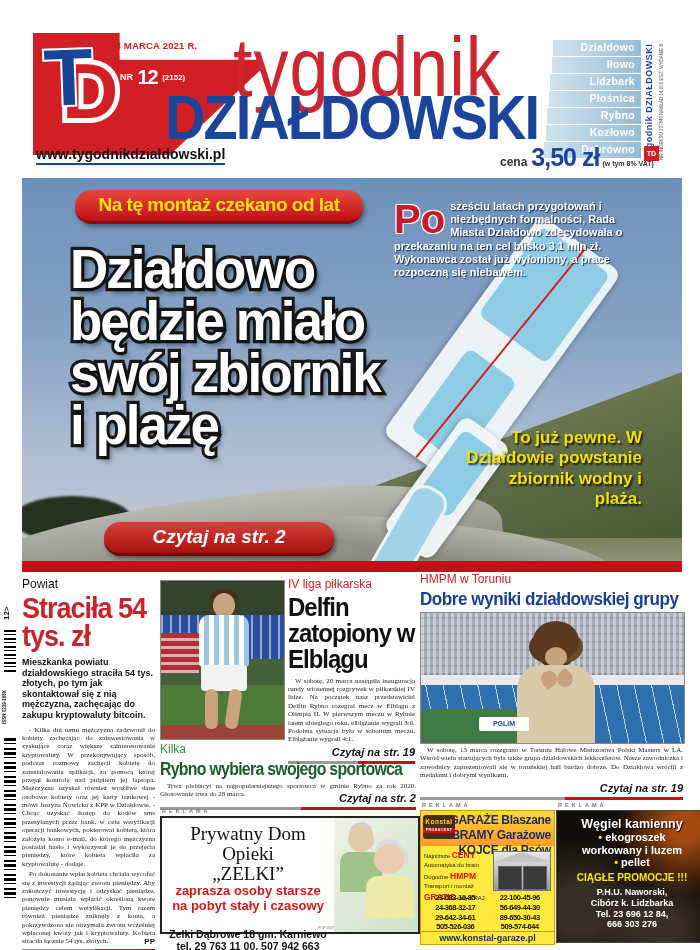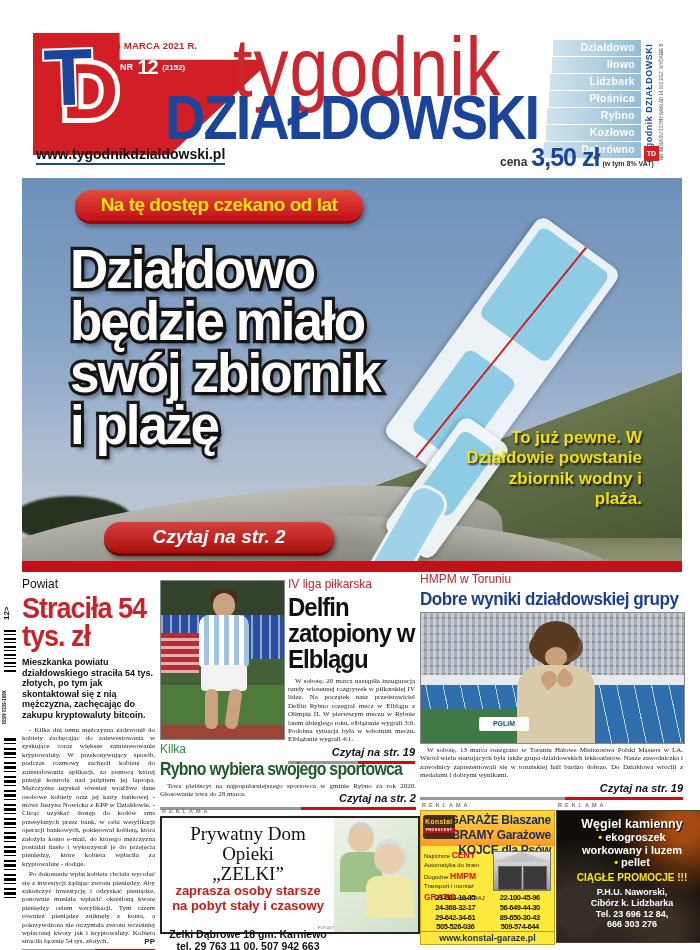--- a/index.html
+++ b/index.html
@@ -8,21 +8,21 @@
   .abs{position:absolute;}
 
   
   .logo-red{left:33px;top:33px;width:228px;height:122px;background:#d21f26;
     clip-path:polygon(0 0,38% 0,38% 22%,100% 22%,100% 30%,60% 100%,0 100%);}
   .logo-d{left:62px;top:52px;font-size:78px;font-weight:800;color:#d21f26;
     -webkit-text-stroke:10px #fff;paint-order:stroke fill;line-height:1;}
   .logo-t{left:44px;top:38px;font-size:80px;font-weight:800;color:#1b449b;
     -webkit-text-stroke:4px #fff;paint-order:stroke fill;line-height:1;transform:rotate(-2deg);}
   .issue-date{left:110px;top:40px;font-size:9.5px;font-weight:800;color:#d21f26;letter-spacing:.2px;}
-  .issue-no{left:120px;top:56px;color:#fff;font-weight:800;}
+  .issue-no{left:120px;top:66px;color:#fff;font-weight:800;}
   .issue-no .nr{font-size:9px;vertical-align:4px;}
   .issue-no .num{font-size:20px;letter-spacing:-1px;}
   .issue-no .code{font-size:8px;vertical-align:4px;font-weight:700;}
   .masthead-script{left:233px;top:26px;font-size:70px;color:#cc2630;font-weight:400;
     transform:scale(1,1.18);transform-origin:left top;letter-spacing:1px;line-height:1;}
   .masthead-main{left:165px;top:86px;font-size:56px;font-weight:800;color:#1b449b;
     letter-spacing:-2px;transform:scale(1,1.12);transform-origin:left top;line-height:1;}
   .site-url{left:36px;top:146px;font-size:14px;font-weight:700;color:#111;
     border-bottom:2px solid #1b449b;padding-bottom:1px;text-decoration:none;}
   .towns{left:544px;top:40px;width:97px;}
@@ -245,29 +245,32 @@
     <div class="abs mapstrip" style="left:430px;top:40px;width:100px;height:270px;transform:rotate(36deg);">
       <div class="mapblue" style="left:8px;top:8px;width:84px;height:110px;"></div>
       <div class="mapblue" style="left:20px;top:150px;width:60px;height:100px;"></div>
       <div class="mapline" style="left:48px;top:0;width:2px;height:100%;transform:rotate(3deg);"></div>
     </div>
     <div class="abs mapstrip" style="left:396px;top:240px;width:58px;height:140px;transform:rotate(36deg);">
       <div class="mapblue" style="left:8px;top:12px;width:40px;height:82px;"></div>
     </div>
     <div class="abs" style="left:352px;top:300px;width:34px;height:160px;transform:rotate(30deg);background:#9fd2e8;border-radius:16px;border:3px solid #eef4f6;"></div>
 
-    <div class="abs lead-banner">Na tę dostęp czekano od lat</div>
+    <div class="abs lead-banner">Na tę montaż czekano od lat</div>
 
     <div class="abs lead-head">
       <div>Działdowo</div>
       <div>będzie miało</div>
       <div>swój zbiornik</div>
       <div>i plażę</div>
     </div>
 
+    <div class="abs lead-intro">
+      <span class="dropcap">Po</span><span>sześciu latach przygotowań i niezbędnych formalności, Rada Miasta Działdowo zdecydowała o przekazaniu na ten cel blisko 3,1 mln zł. Wykonawca został już wyłoniony, a prace rozpoczną się niebawem.</span>
+    </div>
 
     <div class="abs lead-caption">To już pewne. W Działdowie powstanie zbiornik wodny i plaża.</div>
     <div class="abs lead-pill">Czytaj na str. 2</div>
     <div class="abs red-strip"></div>
   </div>
 
   <div class="abs col-left">
     <div class="kicker">Powiat</div>
     <div class="h-red">Straciła 54 tys. zł</div>
     <div class="lead-par">Mieszkanka powiatu działdowskiego straciła 54 tys. złotych, po tym jak skontaktował się z nią mężczyzna, zachęcając do zakupu kryptowaluty bitcoin.</div>

